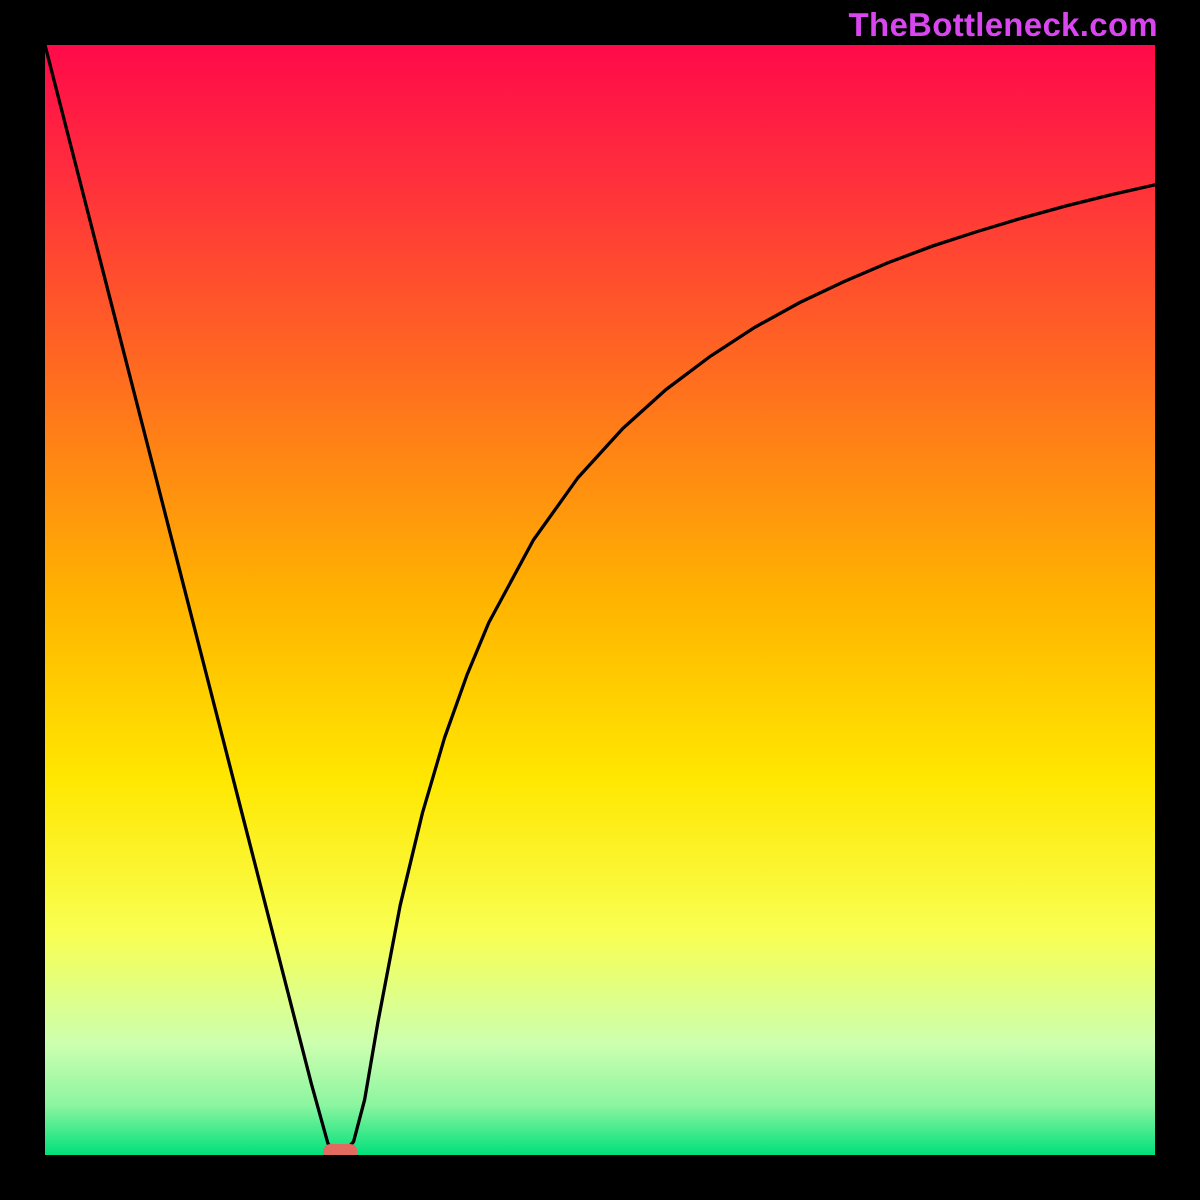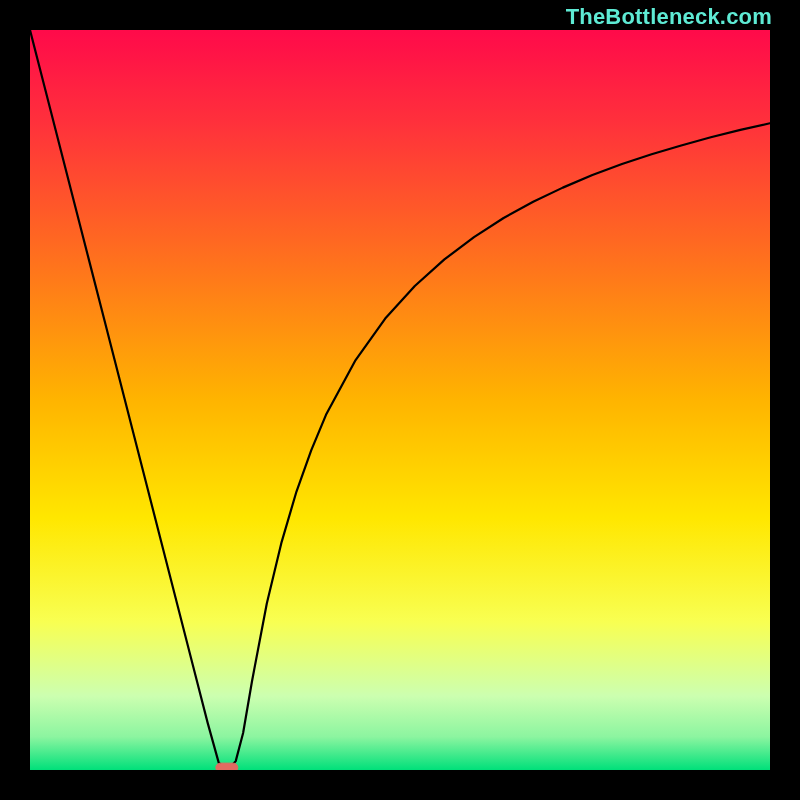--- a/index.html
+++ b/index.html
@@ -26,21 +26,21 @@
   }
   .plot-area svg {
     display: block;
     width: 740px;
     height: 740px;
   }
   .watermark {
     position: absolute;
     top: 4px;
     right: 28px;
-    color: #5eead4;
+    color: #d946ef;
     font-size: 22px;
     font-weight: 600;
     letter-spacing: 0.2px;
     user-select: none;
   }
   .marker {
     fill: #e16b61;
     stroke: #e16b61;
   }
 </style>

